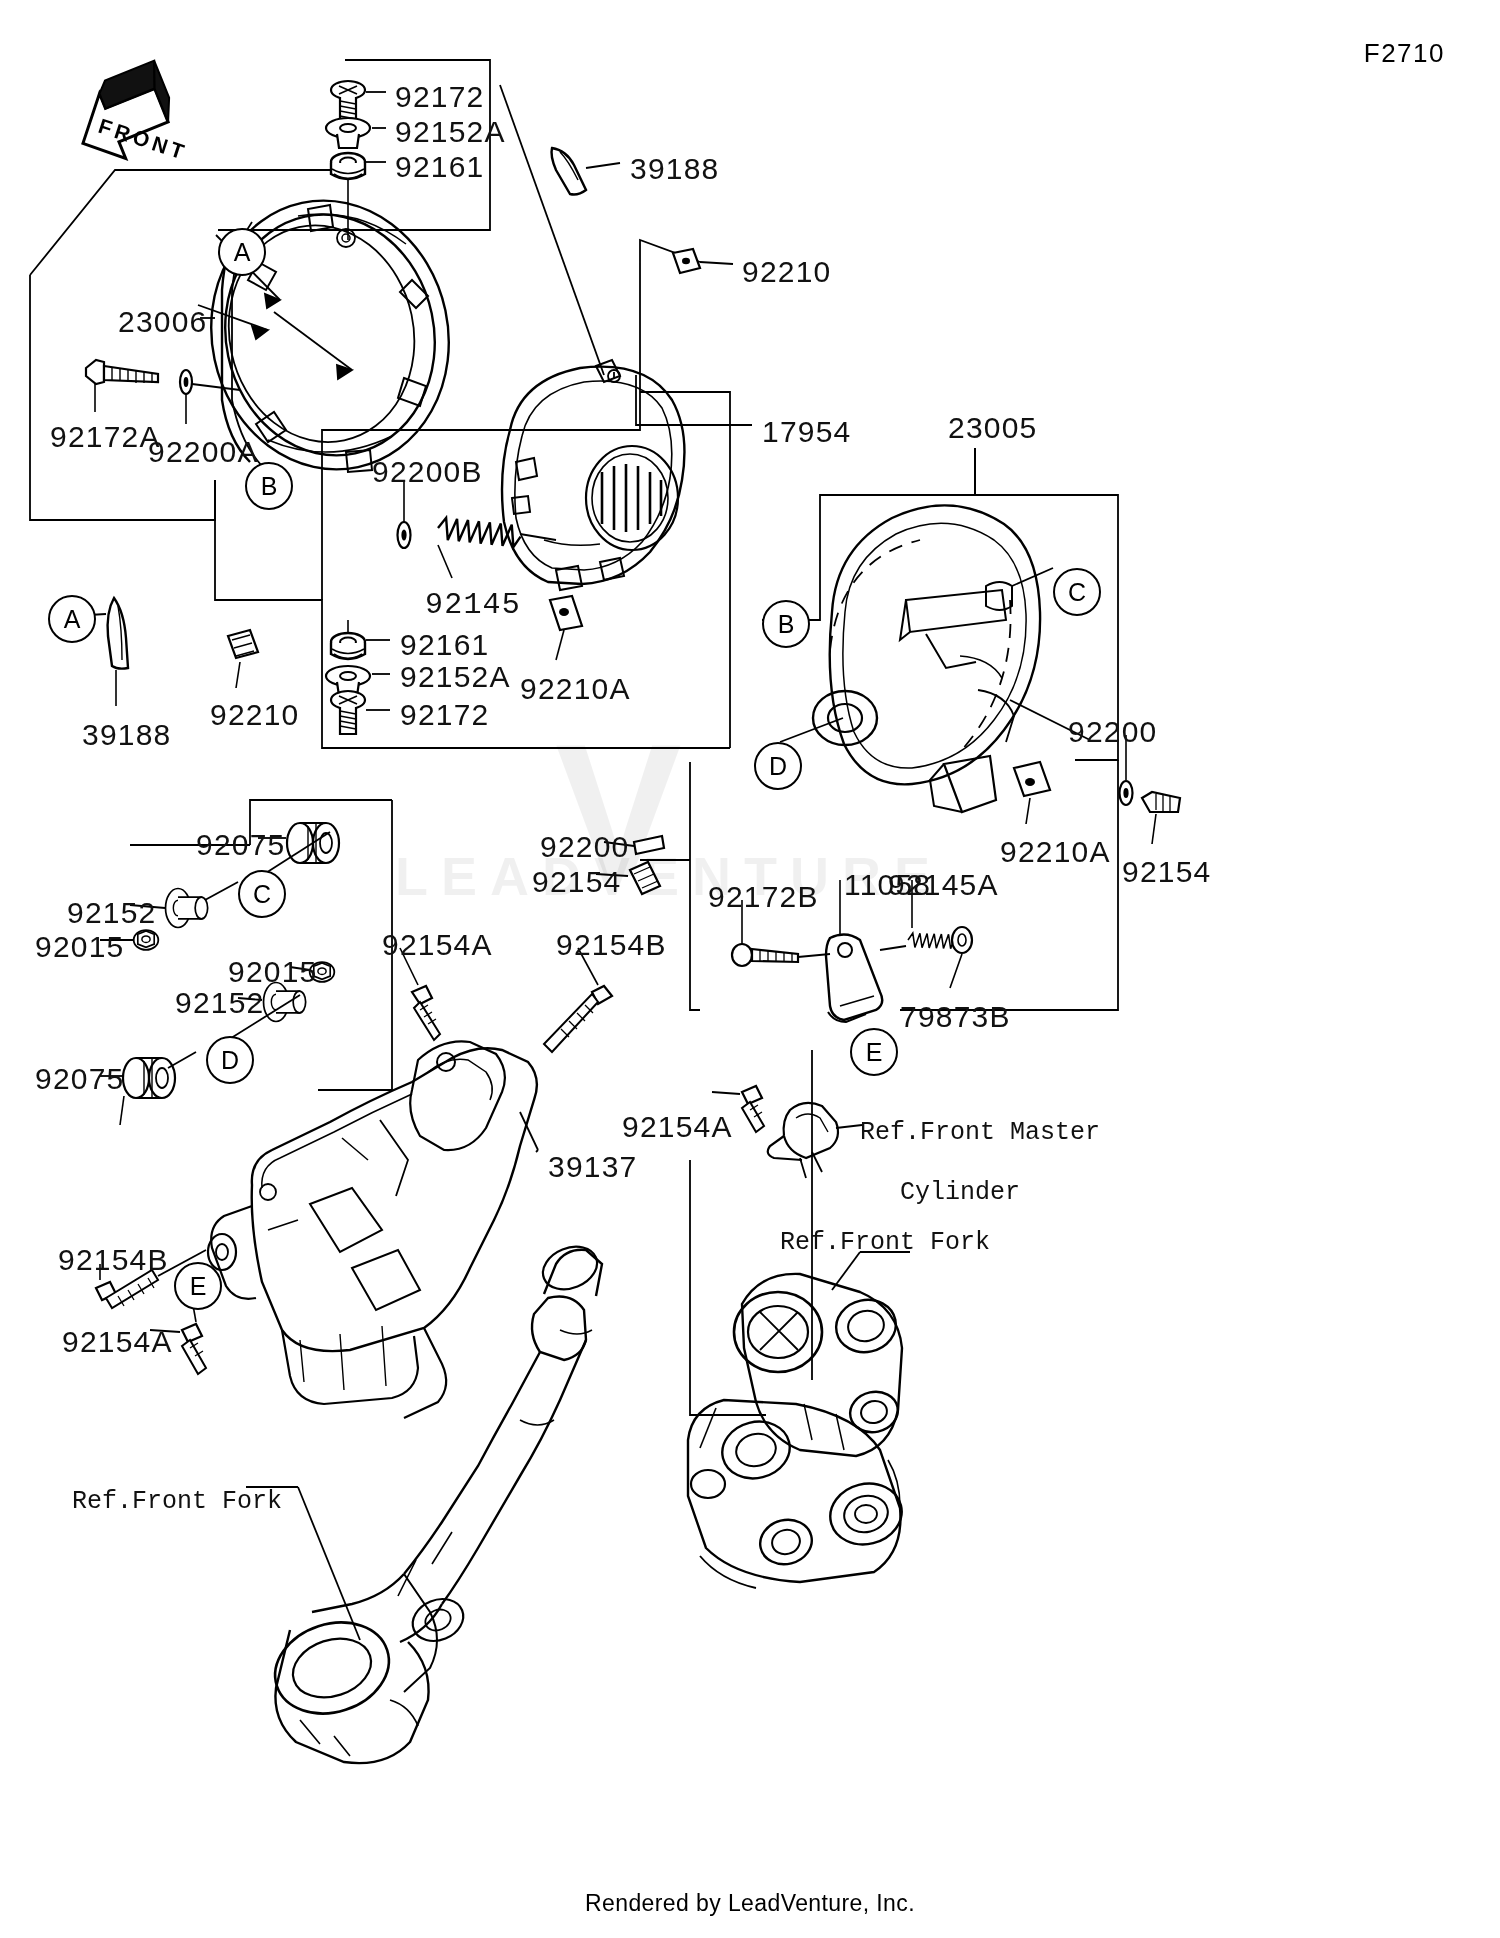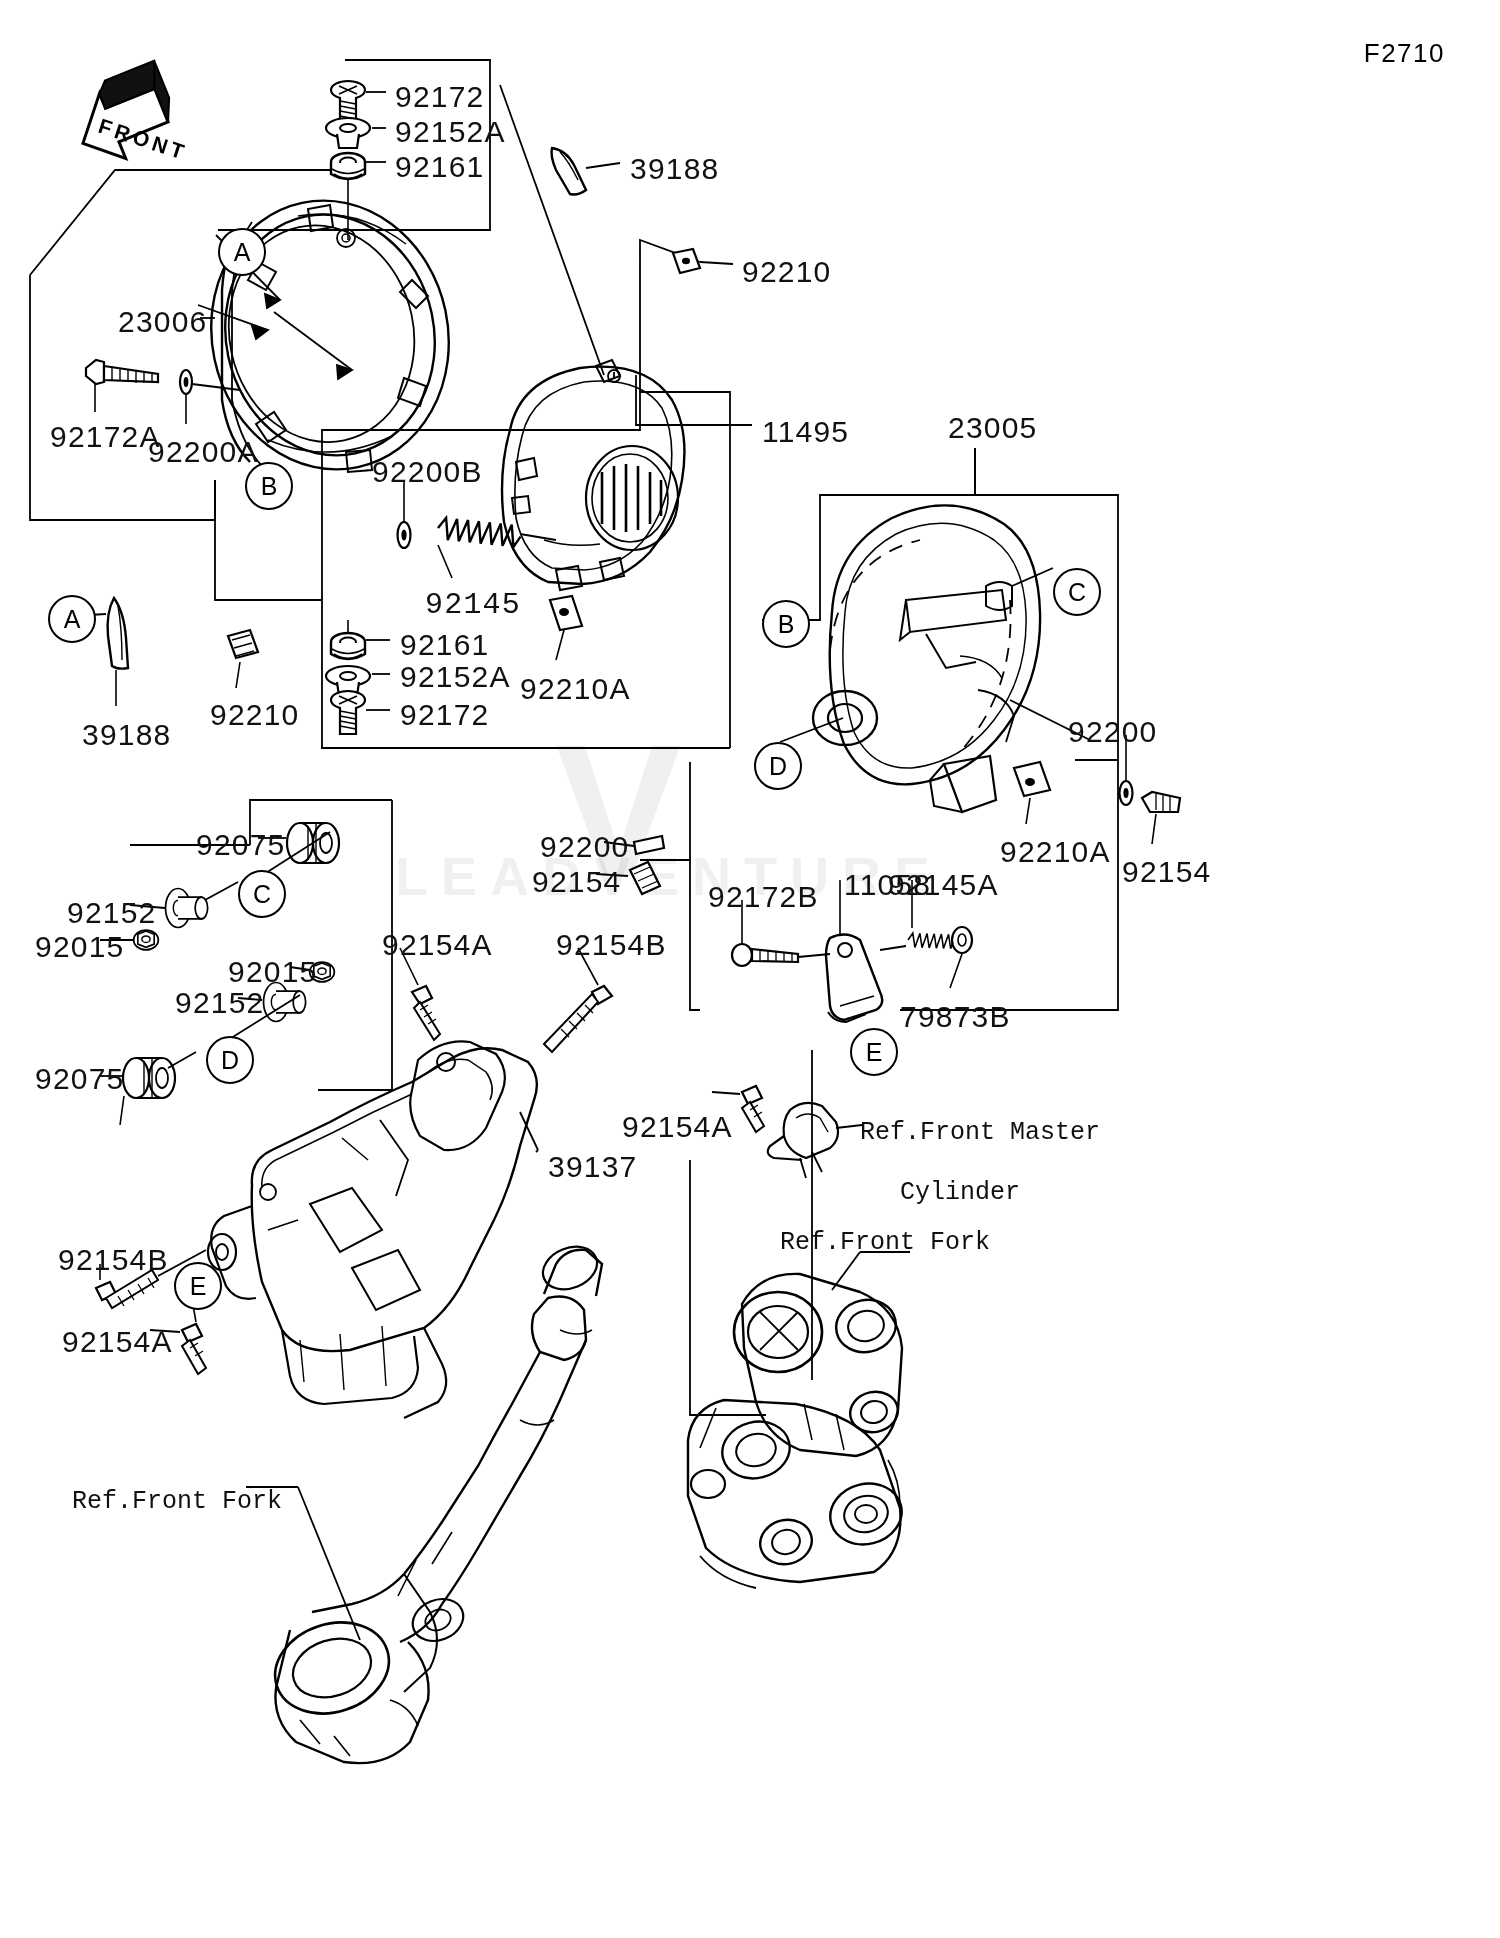--- a/index.html
+++ b/index.html
@@ -508,21 +508,21 @@
   </svg>
 
   <div class="lbl code" style="left:395px;top:80px;">92172</div>
   <div class="lbl code" style="left:395px;top:115px;">92152A</div>
   <div class="lbl code" style="left:395px;top:150px;">92161</div>
   <div class="lbl code" style="left:630px;top:152px;">39188</div>
   <div class="lbl code" style="left:742px;top:255px;">92210</div>
   <div class="lbl code" style="left:118px;top:305px;">23006</div>
   <div class="lbl code" style="left:50px;top:420px;">92172A</div>
   <div class="lbl code" style="left:148px;top:435px;">92200A</div>
-  <div class="lbl code" style="left:762px;top:415px;">11495</div>
+  <div class="lbl code" style="left:762px;top:415px;">17954</div>
   <div class="lbl code" style="left:948px;top:411px;">23005</div>
   <div class="lbl code" style="left:372px;top:455px;">92200B</div>
   <div class="lbl code" style="left:425px;top:588px;font-family:Liberation Mono, monospace;">92145</div>
   <div class="lbl code" style="left:400px;top:628px;">92161</div>
   <div class="lbl code" style="left:400px;top:660px;">92152A</div>
   <div class="lbl code" style="left:400px;top:698px;">92172</div>
   <div class="lbl code" style="left:520px;top:672px;">92210A</div>
   <div class="lbl code" style="left:82px;top:718px;">39188</div>
   <div class="lbl code" style="left:210px;top:698px;">92210</div>
   <div class="lbl code" style="left:1068px;top:715px;">92200</div>
@@ -556,13 +556,14 @@
   <div class="balloon" style="left:245px;top:462px;">B</div>
   <div class="balloon" style="left:48px;top:595px;">A</div>
   <div class="balloon" style="left:238px;top:870px;">C</div>
   <div class="balloon" style="left:206px;top:1036px;">D</div>
   <div class="balloon" style="left:762px;top:600px;">B</div>
   <div class="balloon" style="left:1053px;top:568px;">C</div>
   <div class="balloon" style="left:754px;top:742px;">D</div>
   <div class="balloon" style="left:850px;top:1028px;">E</div>
   <div class="balloon" style="left:174px;top:1262px;">E</div>
 
+  <div class="credit">Rendered by LeadVenture, Inc.</div>
 </div>
 
 </body></html>

